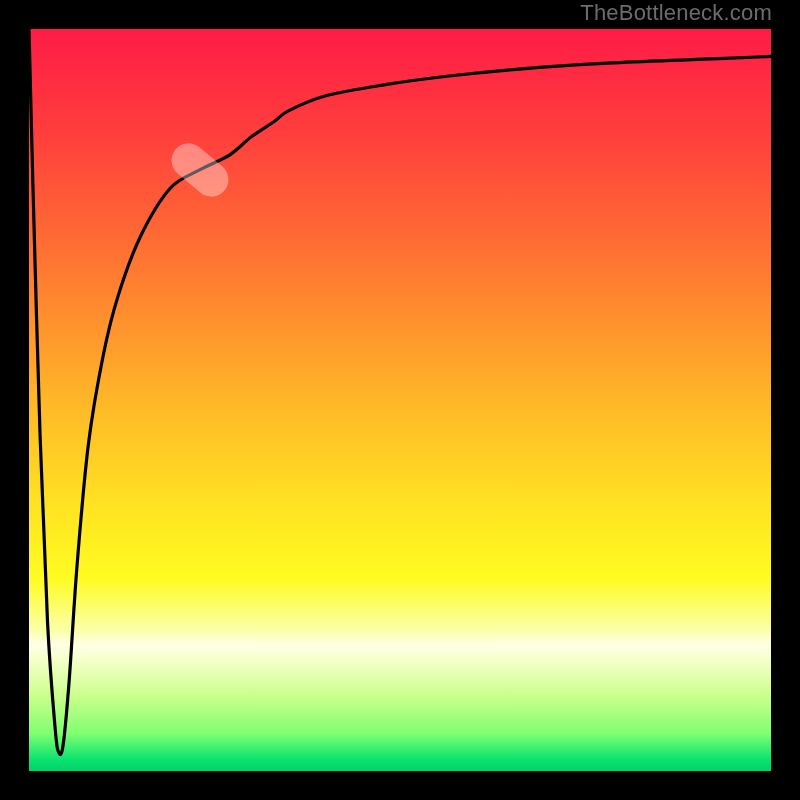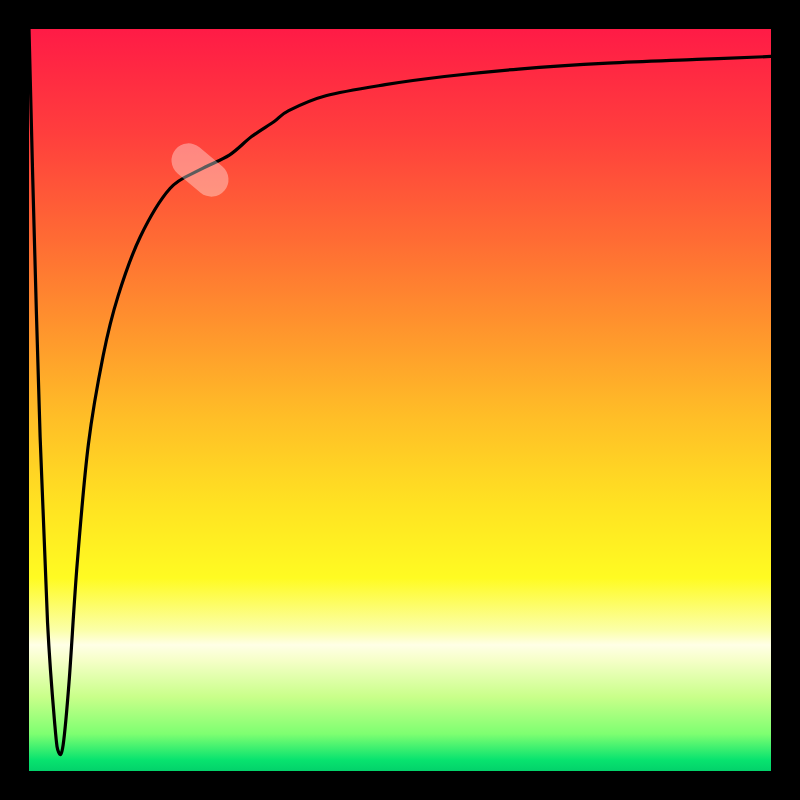--- a/index.html
+++ b/index.html
@@ -51,20 +51,21 @@
     font-size: 22px;
     font-weight: 400;
     letter-spacing: 0.2px;
     user-select: none;
   }
 </style>
 </head>
 <body>
 
 <div class="stage">
+  <div class="attribution">TheBottleneck.com</div>
 
   <div class="plot-area">
     <svg class="gradient" width="742" height="742" viewBox="0 0 742 742" preserveAspectRatio="none">
       <defs>
         <linearGradient id="bg-grad" x1="0" y1="0" x2="0" y2="1">
             <stop offset="0%" stop-color="#ff1b46"></stop>
             <stop offset="14.000000000000002%" stop-color="#ff3e3d"></stop>
             <stop offset="28.000000000000004%" stop-color="#ff6a34"></stop>
             <stop offset="40%" stop-color="#ff932d"></stop>
             <stop offset="52%" stop-color="#ffbd27"></stop>

